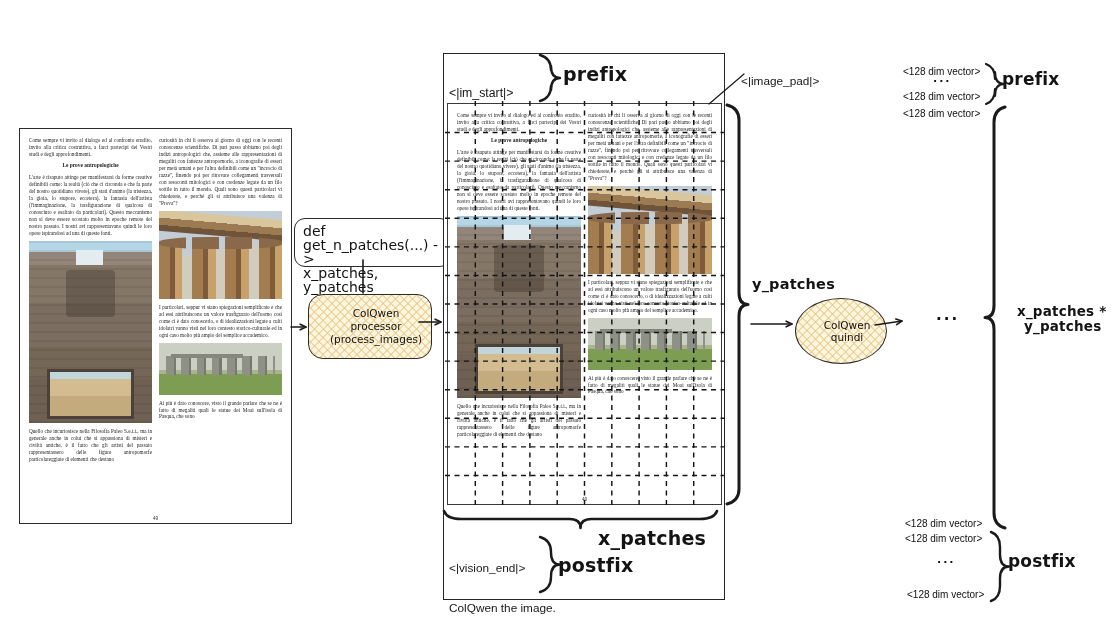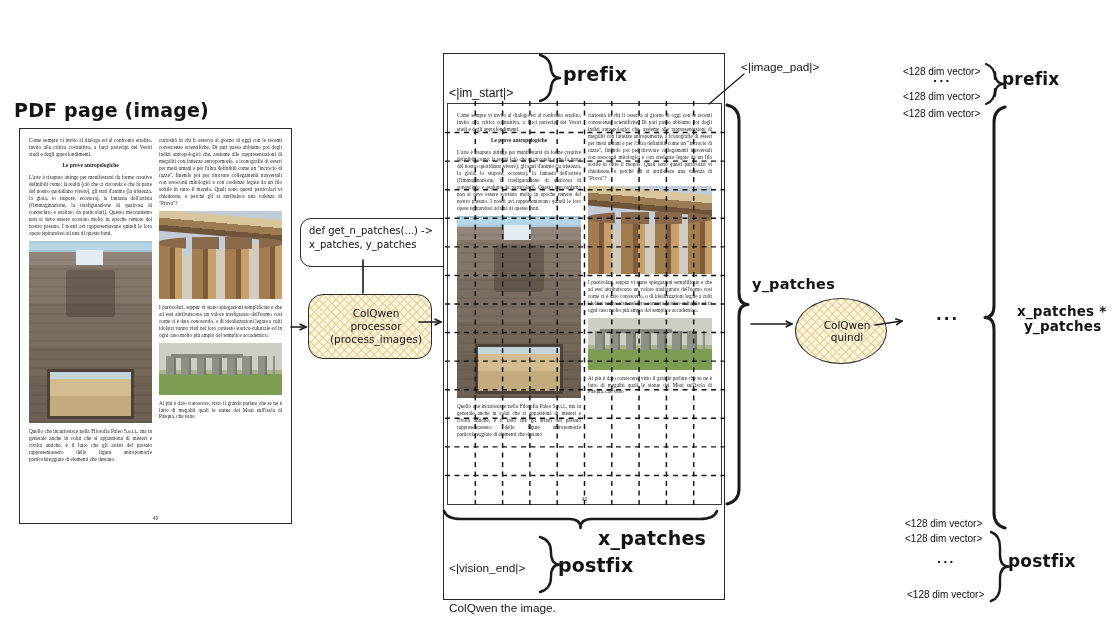--- a/index.html
+++ b/index.html
@@ -38,22 +38,22 @@
     background:repeating-linear-gradient(90deg,#8e9286 0 7%,#767a6e 7% 9%,rgba(0,0,0,0) 9% 14%);}
   .ph-stone .lintel{position:absolute;left:10%;right:32%;top:23%;height:7%;background:#85897d;}
   .pagenum{position:absolute;bottom:2px;left:0;right:0;text-align:center;font-size:4.6px;color:#333;}
 
   
   .sketchbox{border:1.7px solid #2b2b2b;background:#fff;border-radius:10px;}
   .hatch{background-color:#fcf6e0;
     background-image:
       repeating-linear-gradient(45deg, rgba(231,193,118,0.55) 0 1.4px, rgba(0,0,0,0) 1.4px 6px),
       repeating-linear-gradient(-45deg, rgba(231,193,118,0.55) 0 1.4px, rgba(0,0,0,0) 1.4px 6px); padding-left: 12px;}
-  #code-box{left:300px;top:218px;width:141px;height:42px;padding:5px 6px 0 8px;
-    font-family:"DejaVu Sans",sans-serif;font-size:10px;line-height:14px;color:#111;border-radius:11px;}
+  #code-box{left:294px;top:218px;width:141px;height:42px;padding:5px 6px 0 8px;
+    font-family:"DejaVu Sans",sans-serif;font-size:14px;line-height:14px;color:#111;border-radius:11px;}
   #processor-box{left:308px;top:294px;width:110px;height:63px;border-radius:15px;
     display:flex;flex-direction:column;justify-content:center;align-items:center;
     font-family:"DejaVu Sans",sans-serif;font-size:10.5px;line-height:13px;color:#111;}
   #model-circle{left:795px;top:298px;width:78px;height:64px;border-radius:50%;
     border:1.8px solid #2b2b2b;display:flex;flex-direction:column;justify-content:center;align-items:center;
     font-family:"DejaVu Sans",sans-serif;font-size:10.5px;line-height:12.5px;color:#111;}
 
   
   #outer-box{left:443px;top:53px;width:280px;height:545px;border:1.6px solid #262626;background:#fff;}
   #grid-box{left:447px;top:103px;width:273px;height:400px;border:1px solid #3a3a3a;background:#fff;}
@@ -61,21 +61,20 @@
   .tokens-sm{font-size:11.8px;line-height:13.2px;color:#161616;white-space:pre;}
   .vec{font-size:10px;color:#101010;white-space:pre;}
   .dots{font-weight:bold;color:#141414;letter-spacing:2px;font-family:"DejaVu Sans",sans-serif;}
   svg.overlay{position:absolute;left:0;top:0;pointer-events:none;overflow:visible;}
 </style>
 </head>
 <body>
 
 <div id="canvas">
 
-  <div class="abs hand" style="left:14px;top:99px;font-size:19px;">PDF page (image)</div>
 
   <div class="abs pagebox" style="left:19px;top:128px;width:271px;height:394px;">
     <div class="page-content">
       <div class="pcol">
         <p>Come sempre vi invito al dialogo ed al confronto erudito, invito alla critica costruttiva, a farci partecipi dei Vostri studi e degli approfondimenti.</p>
         <h4>Le prove antropologiche</h4>
         <p>L'arte è risaputo attinge per manifestarsi da forme creative definibili come: la realtà (ciò che ci circonda e che fa parte del nostro quotidiano vivere), gli stati d'animo (la tristezza, la gioia, lo stupore, eccetera), la fantasia dell'artista (l'immaginazione, la trasfigurazione di qualcosa di conosciuto e esaltato da particolari). Questo meccanismo non si deve essere scostato molto in epoche remote del nostro passato. I nostri avi rappresentavano quindi le loro opere ispirandosi ad una di queste fonti.</p>
         <div class="photo ph-gate">
             <div class="notch"></div>
             <div class="figure"></div>
@@ -168,21 +167,21 @@
         <line x1="-3" y1="200" x2="276" y2="200" stroke="#141414" stroke-width="1.45" stroke-dasharray="5 4.5"></line>
         <line x1="-3" y1="228.57142857142858" x2="276" y2="228.57142857142858" stroke="#141414" stroke-width="1.45" stroke-dasharray="5 4.5"></line>
         <line x1="-3" y1="257.14285714285717" x2="276" y2="257.14285714285717" stroke="#141414" stroke-width="1.45" stroke-dasharray="5 4.5"></line>
         <line x1="-3" y1="285.7142857142857" x2="276" y2="285.7142857142857" stroke="#141414" stroke-width="1.45" stroke-dasharray="5 4.5"></line>
         <line x1="-3" y1="314.2857142857143" x2="276" y2="314.2857142857143" stroke="#141414" stroke-width="1.45" stroke-dasharray="5 4.5"></line>
         <line x1="-3" y1="342.85714285714283" x2="276" y2="342.85714285714283" stroke="#141414" stroke-width="1.45" stroke-dasharray="5 4.5"></line>
         <line x1="-3" y1="371.42857142857144" x2="276" y2="371.42857142857144" stroke="#141414" stroke-width="1.45" stroke-dasharray="5 4.5"></line>
       </svg>
   </div>
 
-  <div class="abs tokens-sm" style="left:741px;top:61px;">&lt;|image_pad|&gt;</div>
+  <div class="abs tokens-sm" style="left:741px;top:75px;">&lt;|image_pad|&gt;</div>
 
   <div class="abs hand" style="left:598px;top:527px;font-size:19px;">x_patches</div>
 
   <div class="abs tokens-sm" style="left:449px;top:536px;">
     <div>&lt;|vision_end|&gt;</div>
     <div>ColQwen the image.</div>
     
     
   </div>
   <div class="abs hand" style="left:558px;top:554px;font-size:19px;">postfix</div>

